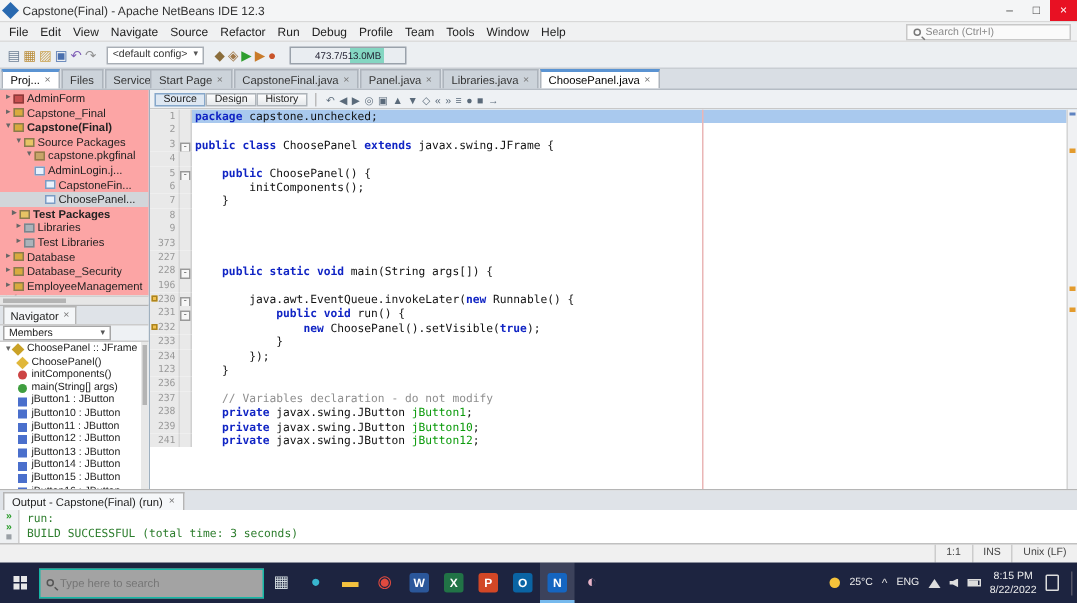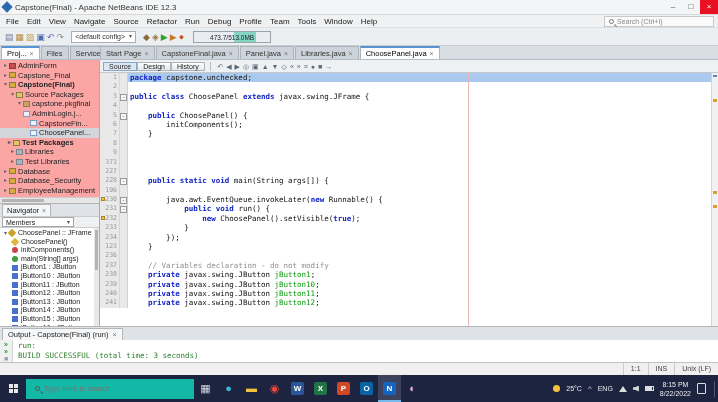--- a/index.html
+++ b/index.html
@@ -116,21 +116,21 @@
   
   .statusbar{flex:0 0 13px;background:#f0f0f0;border-top:1px solid #c0c0c0;display:flex;align-items:stretch;font-size:7px;color:#444}
   .sb-spacer{flex:1}
   .sb-cell{border-left:1px solid #ccc;padding:0 7px;line-height:12px;white-space:nowrap}
 
   
   .taskbar{flex:0 0 27px;background:#1d2440;display:flex;align-items:center;color:#eee}
   .startbtn{width:26px;height:27px;display:flex;align-items:center;justify-content:center}
   .winlogo{display:grid;grid-template-columns:4px 4px;grid-template-rows:4px 4px;gap:1px}
   .winlogo i{background:#e8e8e8;display:block}
-  .tsearch{width:168px;height:20px;background:#14b8a6;border:5px solid #14b8a6;display:flex;align-items:center;gap:4px;padding:0 4px}
+  .tsearch{width:150px;height:20px;background:#a3a3a3;border:1px solid #14b8a6;display:flex;align-items:center;gap:4px;padding:0 4px}
   .tsearch .mag{border-color:#555}
   .tsearch .mag::after{background:#555}
   .tsearch input{border:none;outline:none;width:120px;font-size:7.5px;color:#444;font-family:"Liberation Sans",sans-serif;background:transparent}
   .tapps{display:flex;align-items:center;height:27px}
   .tapp{width:23px;height:27px;display:flex;align-items:center;justify-content:center}
   .tapp.active{background:rgba(255,255,255,0.14);box-shadow:inset 0 -2px 0 #76b9ed}
   .tglyph{font-size:11px;line-height:13px}
   .tglyph.boxed{width:13px;height:13px;line-height:13px;text-align:center;font-size:8px;font-weight:bold;border-radius:2px}
   .tray{margin-left:auto;display:flex;align-items:center;gap:6px;padding-right:3px;font-size:7px}
   .sun{width:7px;height:7px;border-radius:50%;background:#f5c33b}
@@ -481,25 +481,20 @@
               <span class="ln">238</span>
               <span class="foldc"></span>
               <span class="codecell"><span class="p">    </span><span class="k">private</span><span class="p"> javax.swing.JButton </span><span class="f">jButton1</span><span class="p">;</span></span>
             </div>
             <div class="cl">
               <span class="ln">239</span>
               <span class="foldc"></span>
               <span class="codecell"><span class="p">    </span><span class="k">private</span><span class="p"> javax.swing.JButton </span><span class="f">jButton10</span><span class="p">;</span></span>
             </div>
             <div class="cl">
-              <span class="ln">240</span>
-              <span class="foldc"></span>
-              <span class="codecell"><span class="p">    </span><span class="k">private</span><span class="p"> javax.swing.JButton </span><span class="f">jButton11</span><span class="p">;</span></span>
-            </div>
-            <div class="cl">
               <span class="ln">241</span>
               <span class="foldc"></span>
               <span class="codecell"><span class="p">    </span><span class="k">private</span><span class="p"> javax.swing.JButton </span><span class="f">jButton12</span><span class="p">;</span></span>
             </div>
           </div>
         <div class="margin-line"></div>
         <div class="stripe">
           <div class="tick cur" style="top:2px"></div>
           <div class="tick" style="top:26px"></div>
           <div class="tick" style="top:118px"></div>

